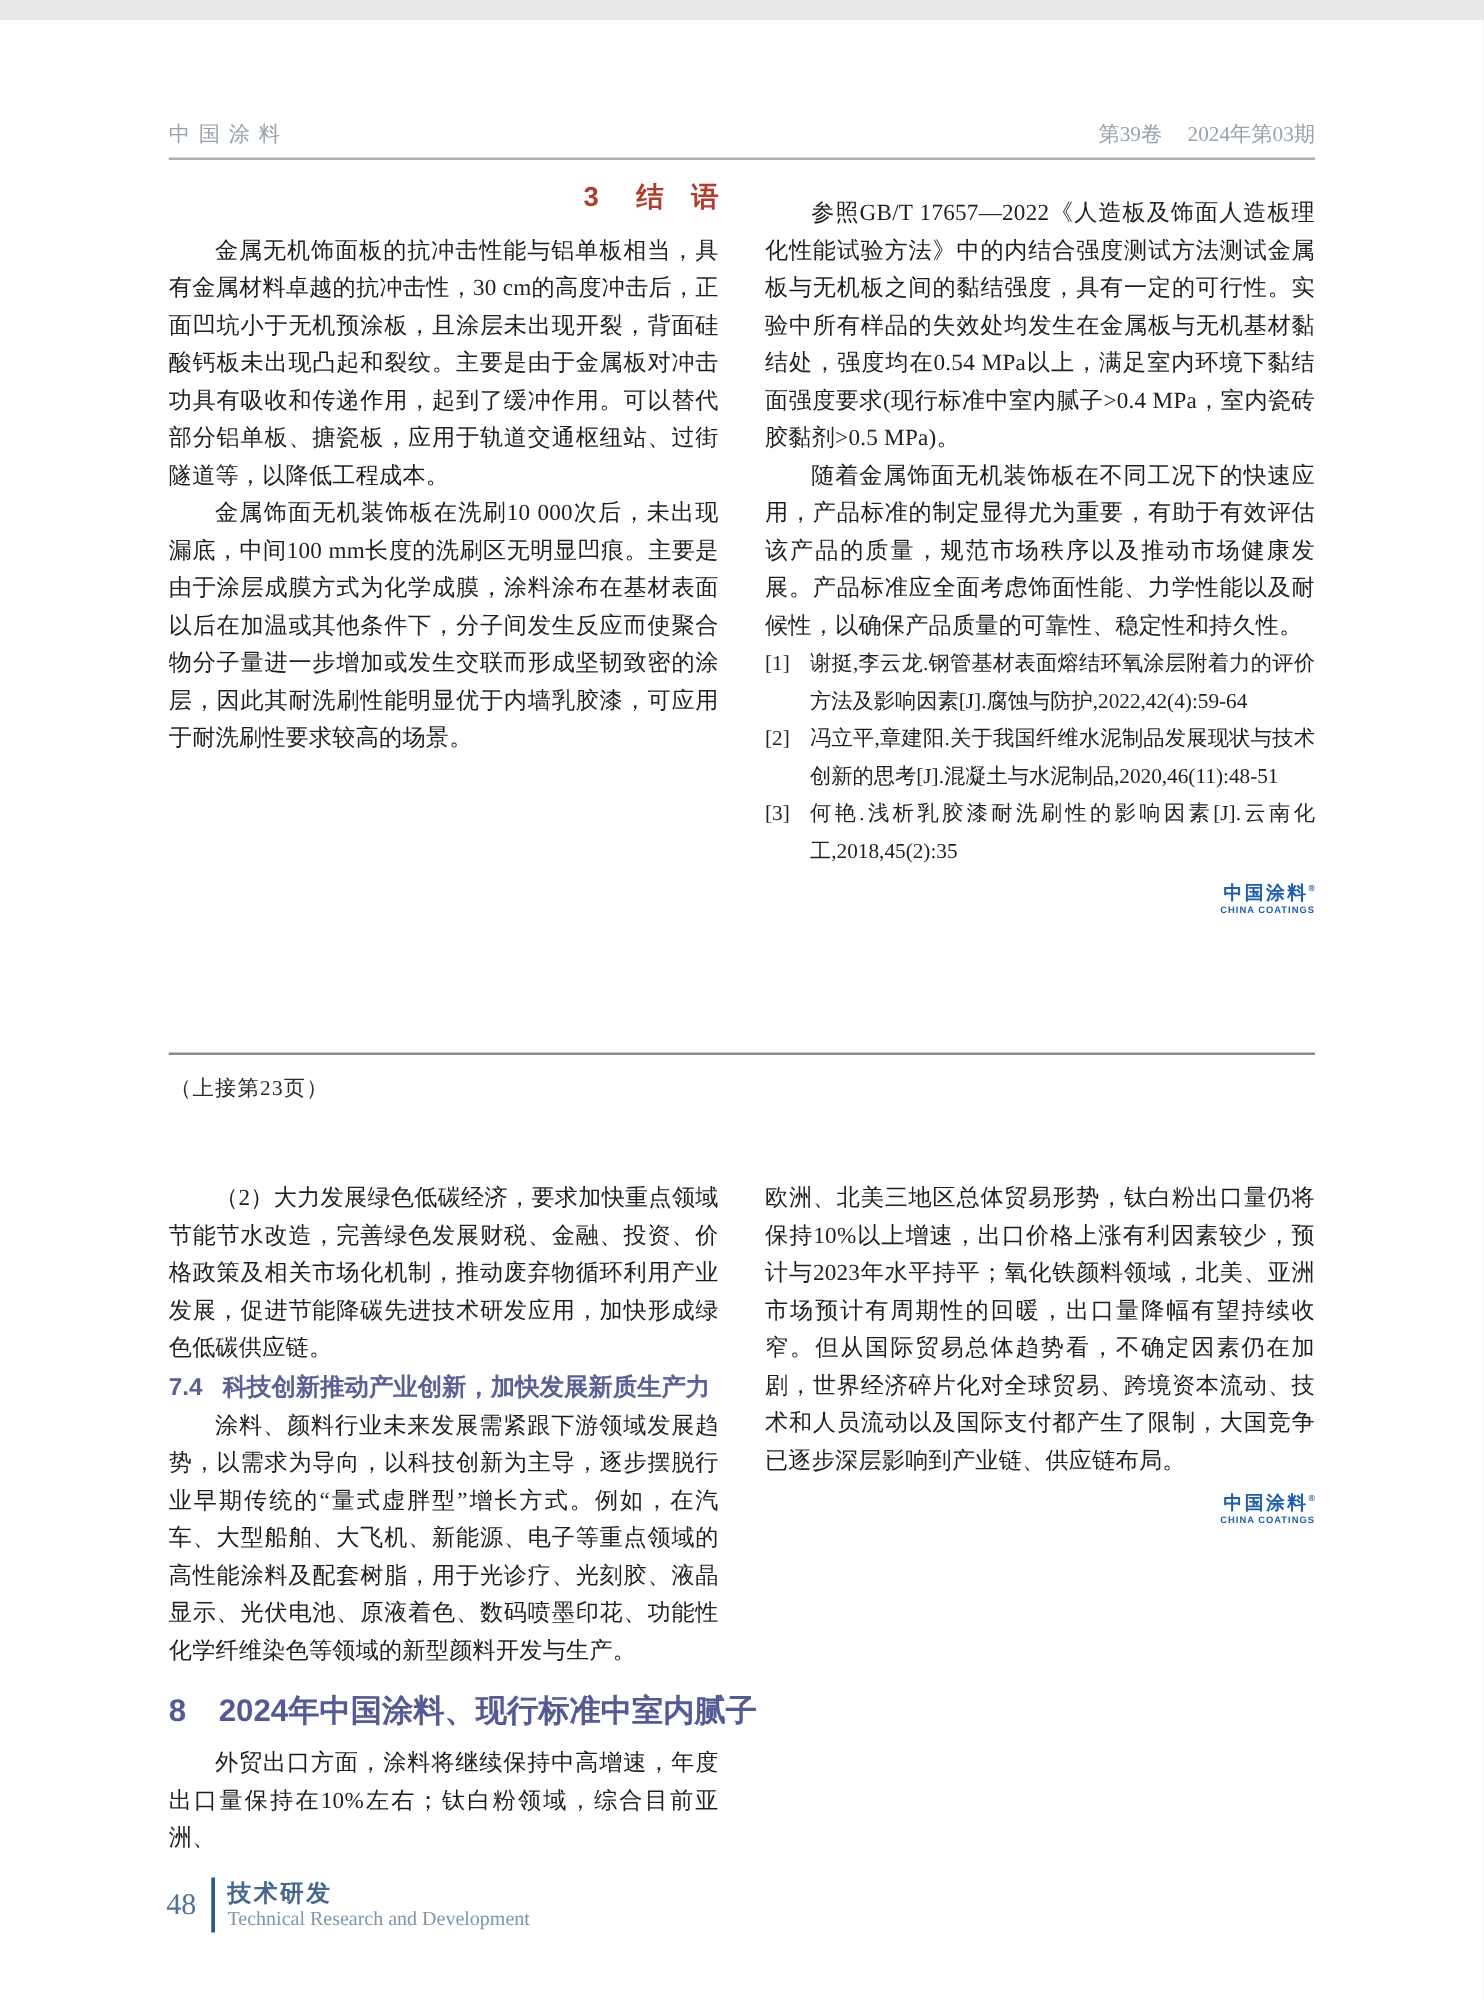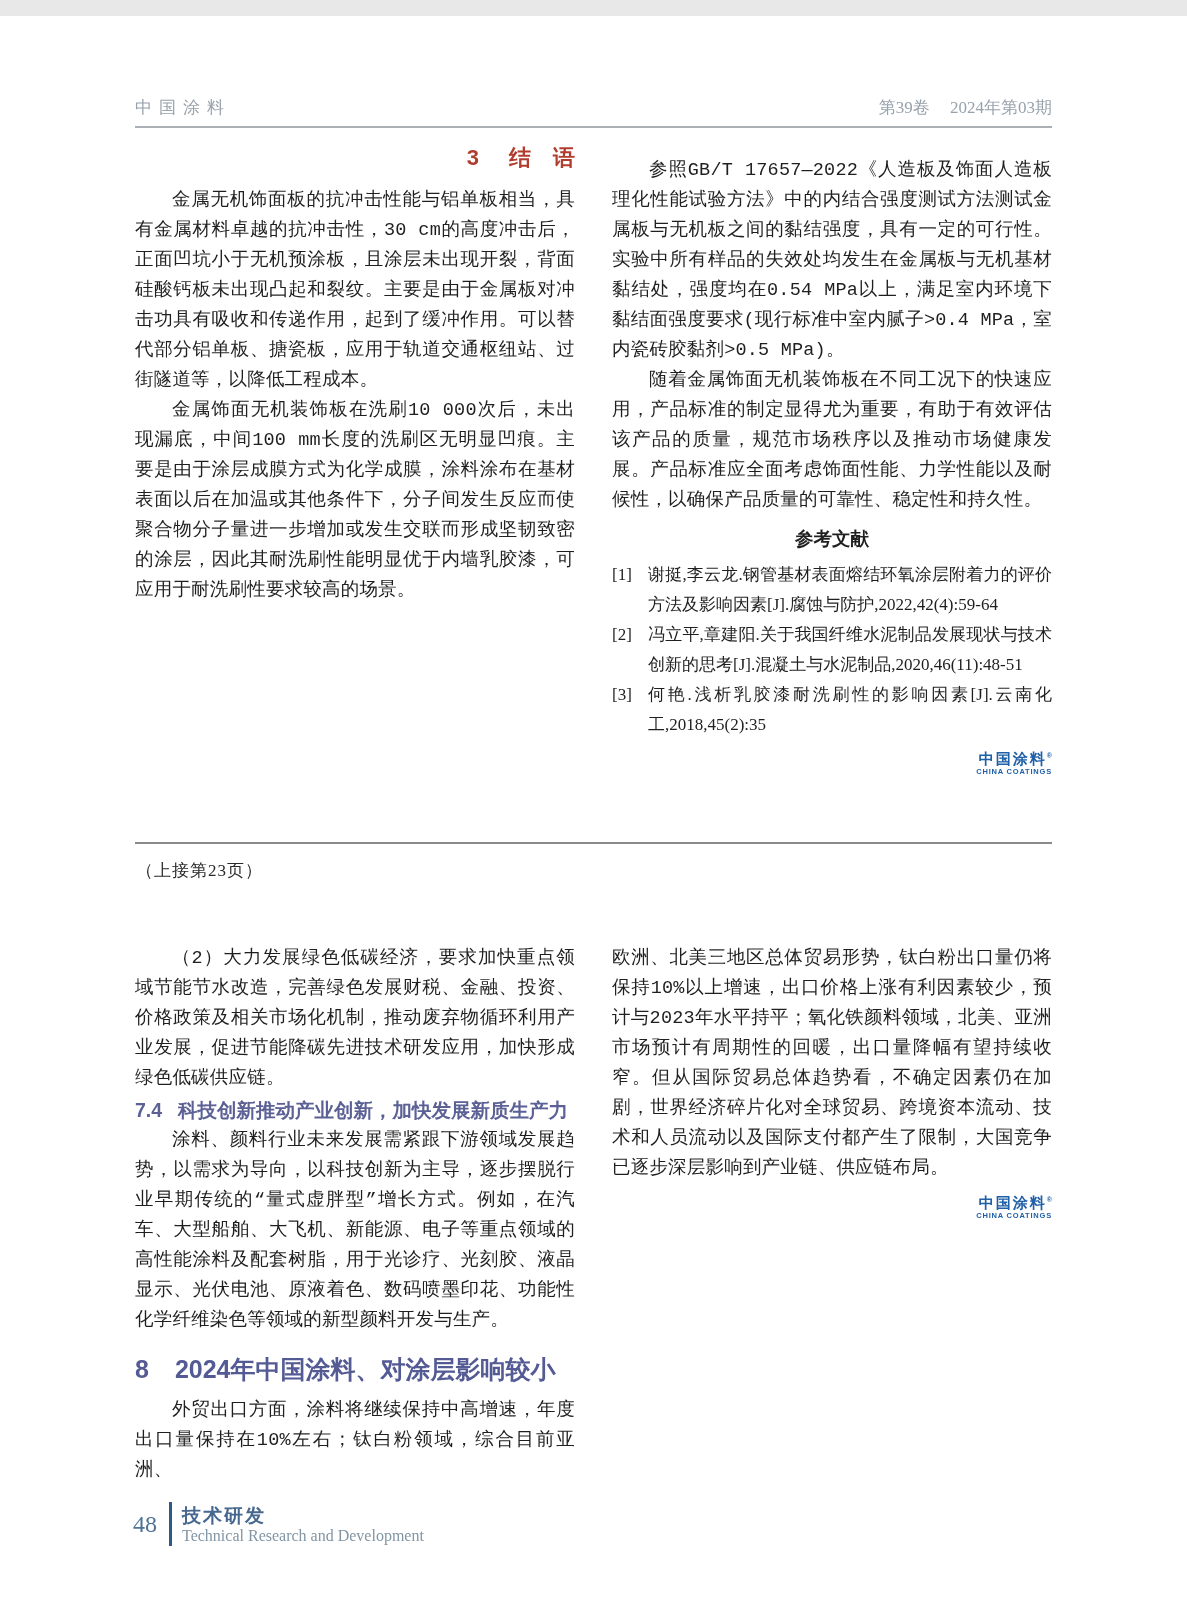--- a/index.html
+++ b/index.html
@@ -27,21 +27,20 @@
   .article{
     position:absolute;left:135px;right:135px;
     display:flex;gap:37px;
   }
   .col{width:440px;flex:0 0 440px;}
   .body-para{
     margin:0;
     font-size:18.5px;line-height:30px;
     text-align:justify;
     letter-spacing:0.2px;
-    font-family:Liberation Mono, monospace;
   }
   .indent{text-indent:2em;}
   
   .article-1{top:126px;}
   .red-heading{
     margin:0 0 12px 0;
     font-family:"Liberation Sans","DejaVu Sans",sans-serif;
     font-weight:bold;
     font-size:22px;line-height:32px;
     color:#b03d2e;
@@ -139,21 +138,20 @@
     <div class="col col-left">
       <h2 class="red-heading">
         <span class="sec-num">3</span><span>结　语</span>
       </h2>
       <p class="body-para indent">金属无机饰面板的抗冲击性能与铝单板相当，具有金属材料卓越的抗冲击性，30 cm的高度冲击后，正面凹坑小于无机预涂板，且涂层未出现开裂，背面硅酸钙板未出现凸起和裂纹。主要是由于金属板对冲击功具有吸收和传递作用，起到了缓冲作用。可以替代部分铝单板、搪瓷板，应用于轨道交通枢纽站、过街隧道等，以降低工程成本。</p>
       <p class="body-para indent">金属饰面无机装饰板在洗刷10 000次后，未出现漏底，中间100 mm长度的洗刷区无明显凹痕。主要是由于涂层成膜方式为化学成膜，涂料涂布在基材表面以后在加温或其他条件下，分子间发生反应而使聚合物分子量进一步增加或发生交联而形成坚韧致密的涂层，因此其耐洗刷性能明显优于内墙乳胶漆，可应用于耐洗刷性要求较高的场景。</p>
     </div>
     <div class="col col-right">
       <p class="body-para indent">参照GB/T 17657—2022《人造板及饰面人造板理化性能试验方法》中的内结合强度测试方法测试金属板与无机板之间的黏结强度，具有一定的可行性。实验中所有样品的失效处均发生在金属板与无机基材黏结处，强度均在0.54 MPa以上，满足室内环境下黏结面强度要求(现行标准中室内腻子&gt;0.4 MPa，室内瓷砖胶黏剂&gt;0.5 MPa)。</p>
       <p class="body-para indent">随着金属饰面无机装饰板在不同工况下的快速应用，产品标准的制定显得尤为重要，有助于有效评估该产品的质量，规范市场秩序以及推动市场健康发展。产品标准应全面考虑饰面性能、力学性能以及耐候性，以确保产品质量的可靠性、稳定性和持久性。</p>
-      <h3 class="ref-heading">参考文献</h3>
       <div class="ref-item">
         <span class="ref-label">[1]</span>
         <span class="ref-text">谢挺,李云龙.钢管基材表面熔结环氧涂层附着力的评价方法及影响因素[J].腐蚀与防护,2022,42(4):59-64</span>
       </div>
       <div class="ref-item">
         <span class="ref-label">[2]</span>
         <span class="ref-text">冯立平,章建阳.关于我国纤维水泥制品发展现状与技术创新的思考[J].混凝土与水泥制品,2020,46(11):48-51</span>
       </div>
       <div class="ref-item">
         <span class="ref-label">[3]</span>
@@ -171,21 +169,21 @@
   <p class="continuation-note">（上接第23页）</p>
 
   <div class="article article-2">
     <div class="col col-left">
       <p class="body-para indent">（2）大力发展绿色低碳经济，要求加快重点领域节能节水改造，完善绿色发展财税、金融、投资、价格政策及相关市场化机制，推动废弃物循环利用产业发展，促进节能降碳先进技术研发应用，加快形成绿色低碳供应链。</p>
       <h4 class="blue-subheading">
         <span class="sec-num">7.4</span><span>科技创新推动产业创新，加快发展新质生产力</span>
       </h4>
       <p class="body-para indent">涂料、颜料行业未来发展需紧跟下游领域发展趋势，以需求为导向，以科技创新为主导，逐步摆脱行业早期传统的“量式虚胖型”增长方式。例如，在汽车、大型船舶、大飞机、新能源、电子等重点领域的高性能涂料及配套树脂，用于光诊疗、光刻胶、液晶显示、光伏电池、原液着色、数码喷墨印花、功能性化学纤维染色等领域的新型颜料开发与生产。</p>
       <h3 class="blue-heading">
-        <span class="sec-num">8</span><span>2024年中国涂料、对涂层影响较小</span>
+        <span class="sec-num">8</span><span>2024年中国涂料、现行标准中室内腻子</span>
       </h3>
       <p class="body-para indent">外贸出口方面，涂料将继续保持中高增速，年度出口量保持在10%左右；钛白粉领域，综合目前亚洲、</p>
     </div>
     <div class="col col-right">
       <p class="body-para">欧洲、北美三地区总体贸易形势，钛白粉出口量仍将保持10%以上增速，出口价格上涨有利因素较少，预计与2023年水平持平；氧化铁颜料领域，北美、亚洲市场预计有周期性的回暖，出口量降幅有望持续收窄。但从国际贸易总体趋势看，不确定因素仍在加剧，世界经济碎片化对全球贸易、跨境资本流动、技术和人员流动以及国际支付都产生了限制，大国竞争已逐步深层影响到产业链、供应链布局。</p>
       <div class="logo">
         <div class="logo-cn"><span>中国涂料</span><span class="logo-mark">®</span></div>
         <div class="logo-en">CHINA COATINGS</div>
       </div>
     </div>

